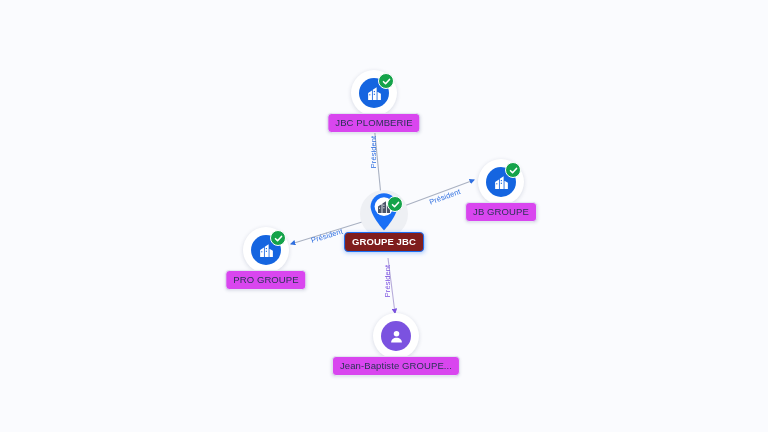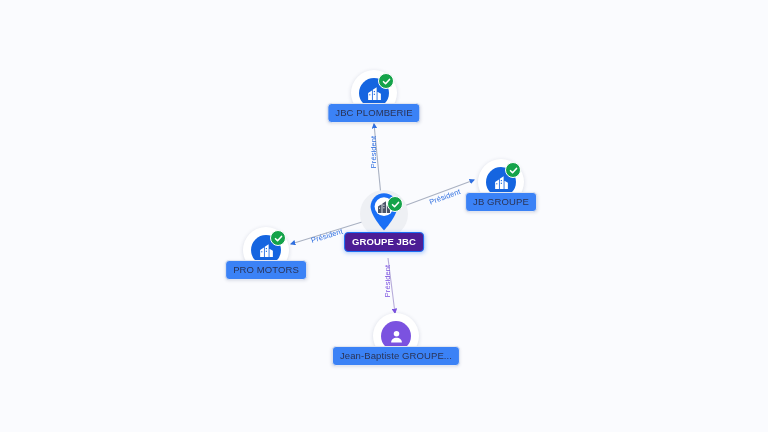--- a/index.html
+++ b/index.html
@@ -90,35 +90,35 @@
     box-sizing: content-box;
   }
   .verified-badge svg { display: block; }
 
   
   .node-label {
     position: absolute;
     left: 50%;
     top: 50%;
     transform: translateX(-50%);
-    margin-top: 10px;
+    margin-top: 20px;
     white-space: nowrap;
     font-size: 9.5px;
     letter-spacing: 0.1px;
     line-height: 1;
     padding: 4px 7px;
     border-radius: 4px;
-    background: #3b82f6;
+    background: #d946ef;
     color: #2a3356;
     border: 1px solid #e2e6f0;
     box-shadow: 0 1px 3px rgba(30,45,90,0.13);
   }
 
   .node-label.primary {
-    background: #4c1d95;
+    background: #7f1d1d;
     color: #ffffff;
     border-color: #1a6ff5;
     font-weight: bold;
     box-shadow: 0 1px 4px rgba(26,111,245,0.38);
   }
 
   
   .pin-halo {
     position: absolute;
     left: 50%;
@@ -231,21 +231,21 @@
         <rect x="4.6" y="13" width="1.5" height="1.6" fill="#1565e0"></rect>
         <rect x="11" y="8.4" width="1.6" height="1.7" fill="#1565e0"></rect>
         <rect x="11" y="12.3" width="1.6" height="1.7" fill="#1565e0"></rect>
       </svg>
     </div>
     <div class="verified-badge">
       <svg width="9" height="9" viewBox="0 0 24 24" fill="none" stroke="#ffffff" stroke-width="4.2" stroke-linecap="round" stroke-linejoin="round">
         <polyline points="4,12.5 9.5,18 20,6.5"></polyline>
       </svg>
     </div>
-    <div class="node-label">PRO MOTORS</div>
+    <div class="node-label">PRO GROUPE</div>
   </div>
 
   <div class="node" style="left:396px; top:336px;">
     <div class="node-halo"></div>
     <div class="node-circle person">
       <svg width="17" height="17" viewBox="0 0 24 24" fill="#ffffff">
         <circle cx="12" cy="8.2" r="3.9"></circle>
         <path d="M4.4 20.4c0-4.2 3.4-6.6 7.6-6.6s7.6 2.4 7.6 6.6H4.4z"></path>
       </svg>
     </div>

